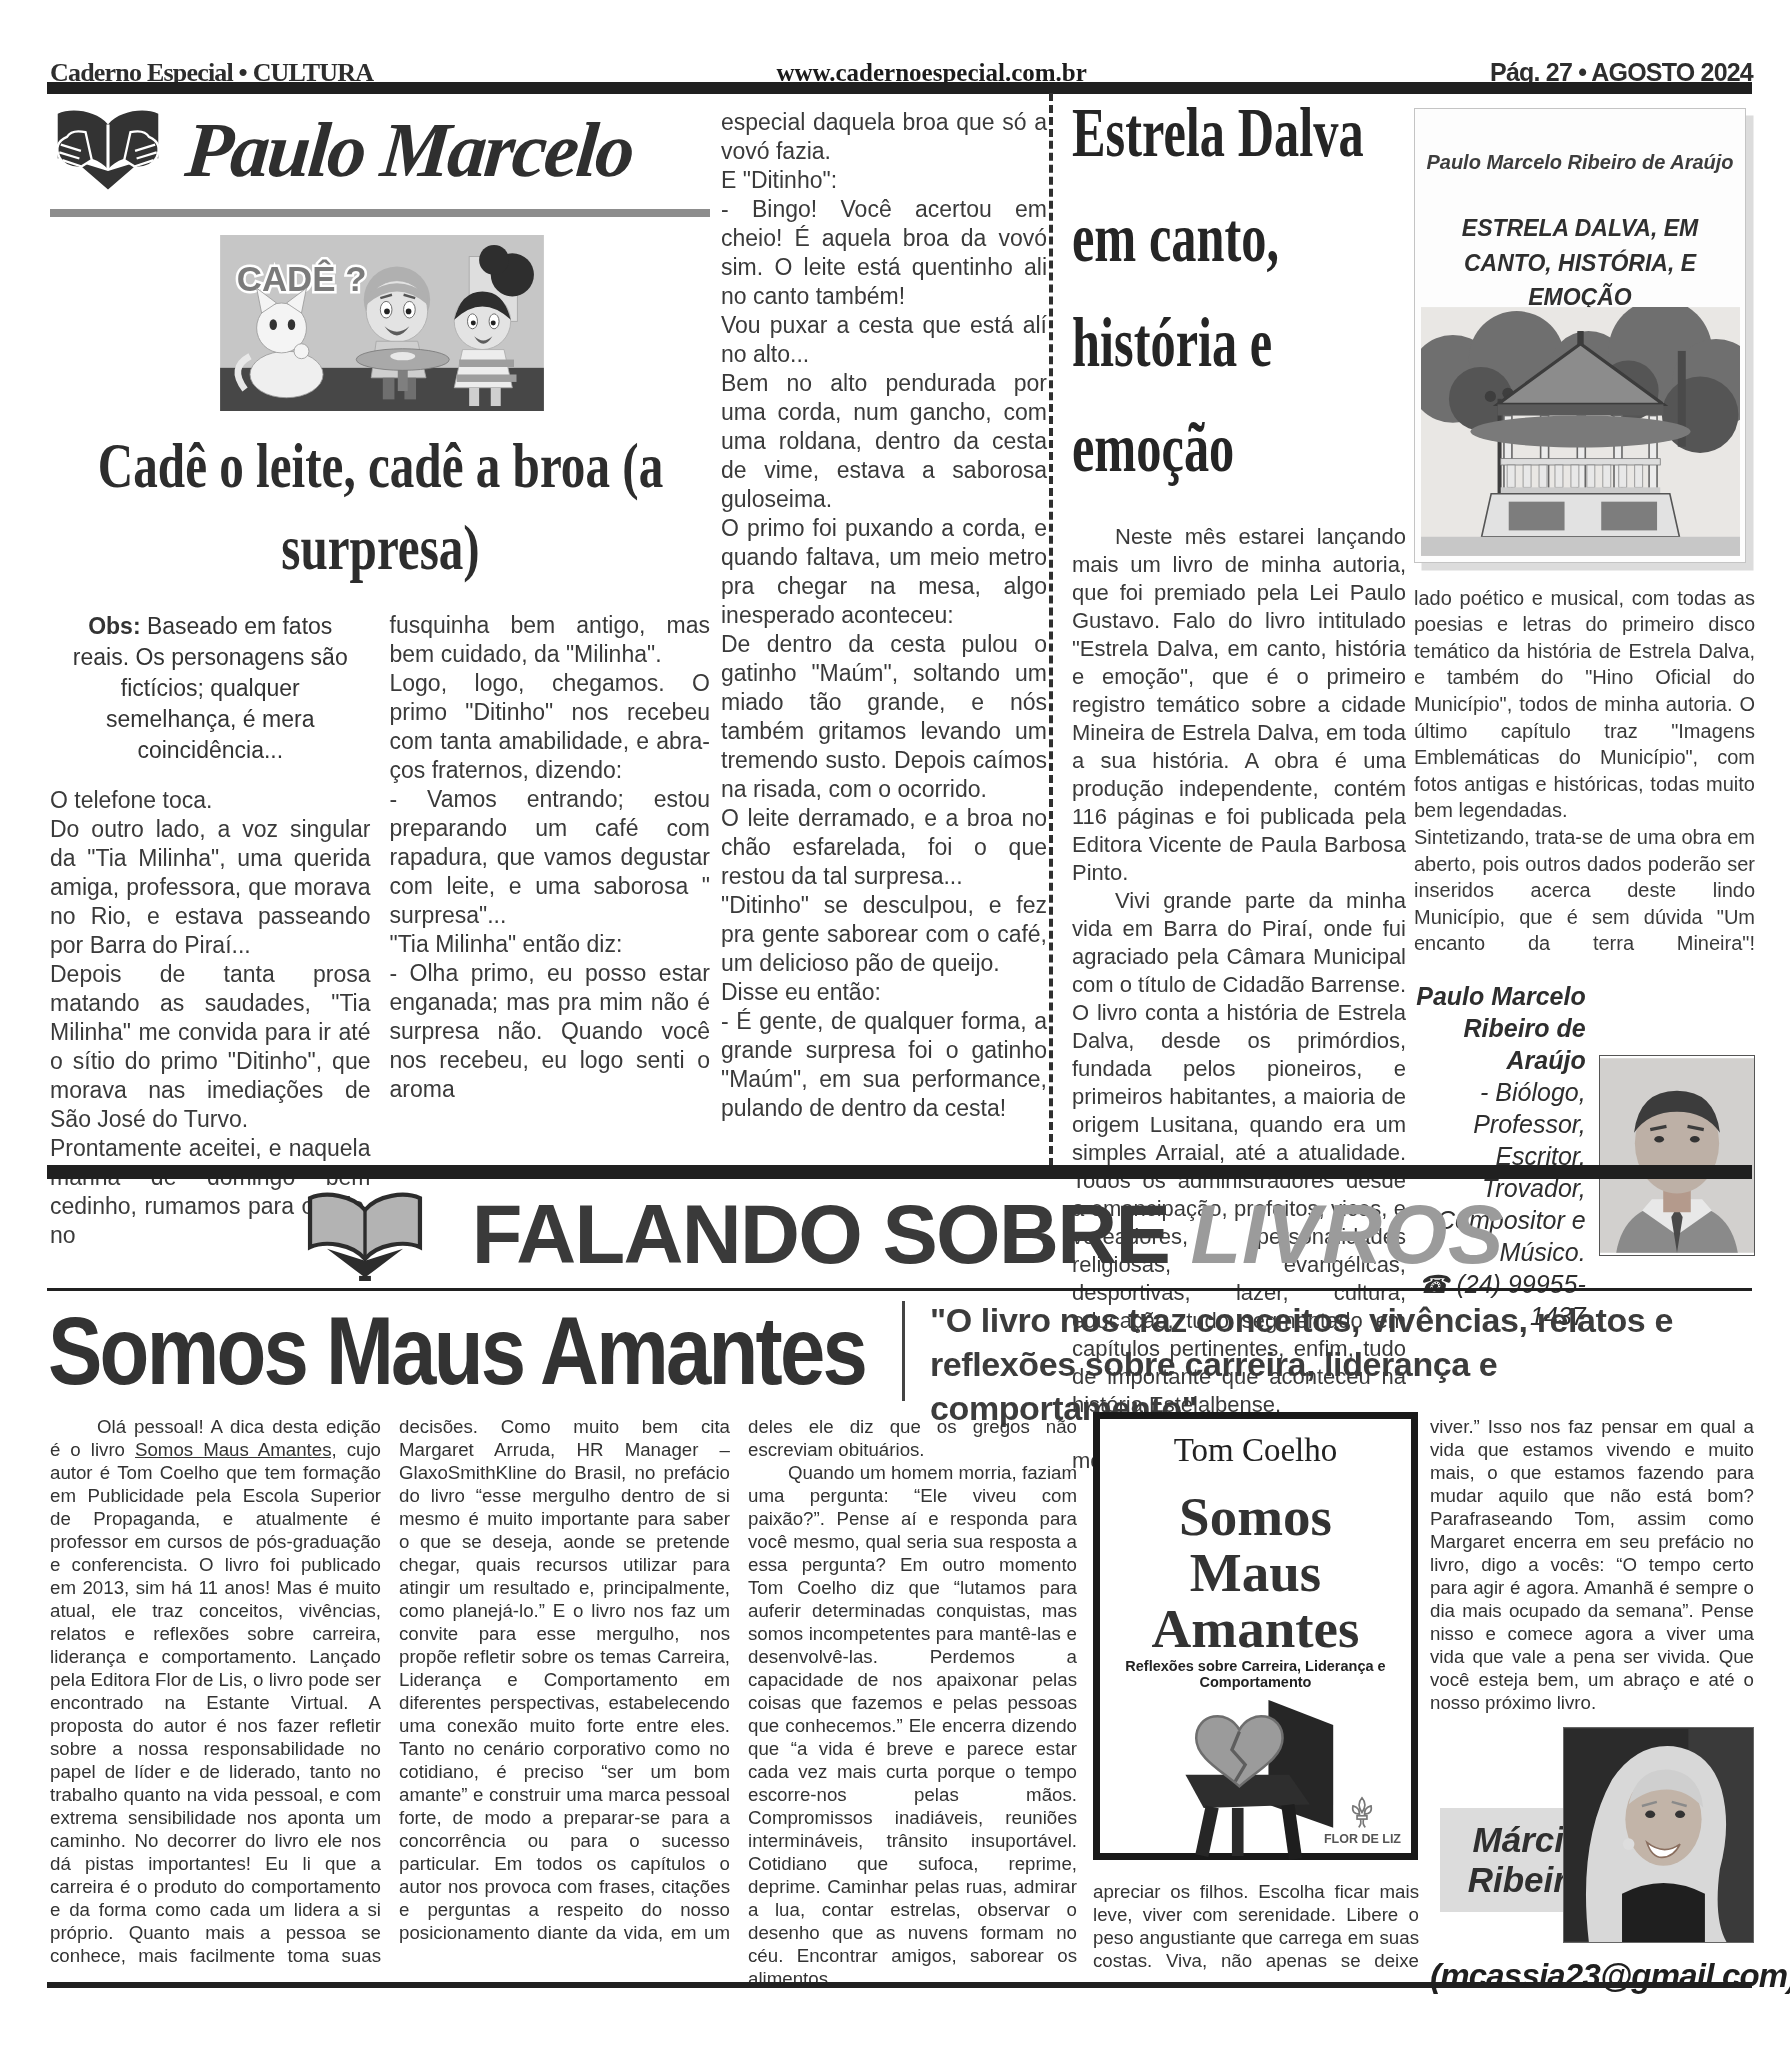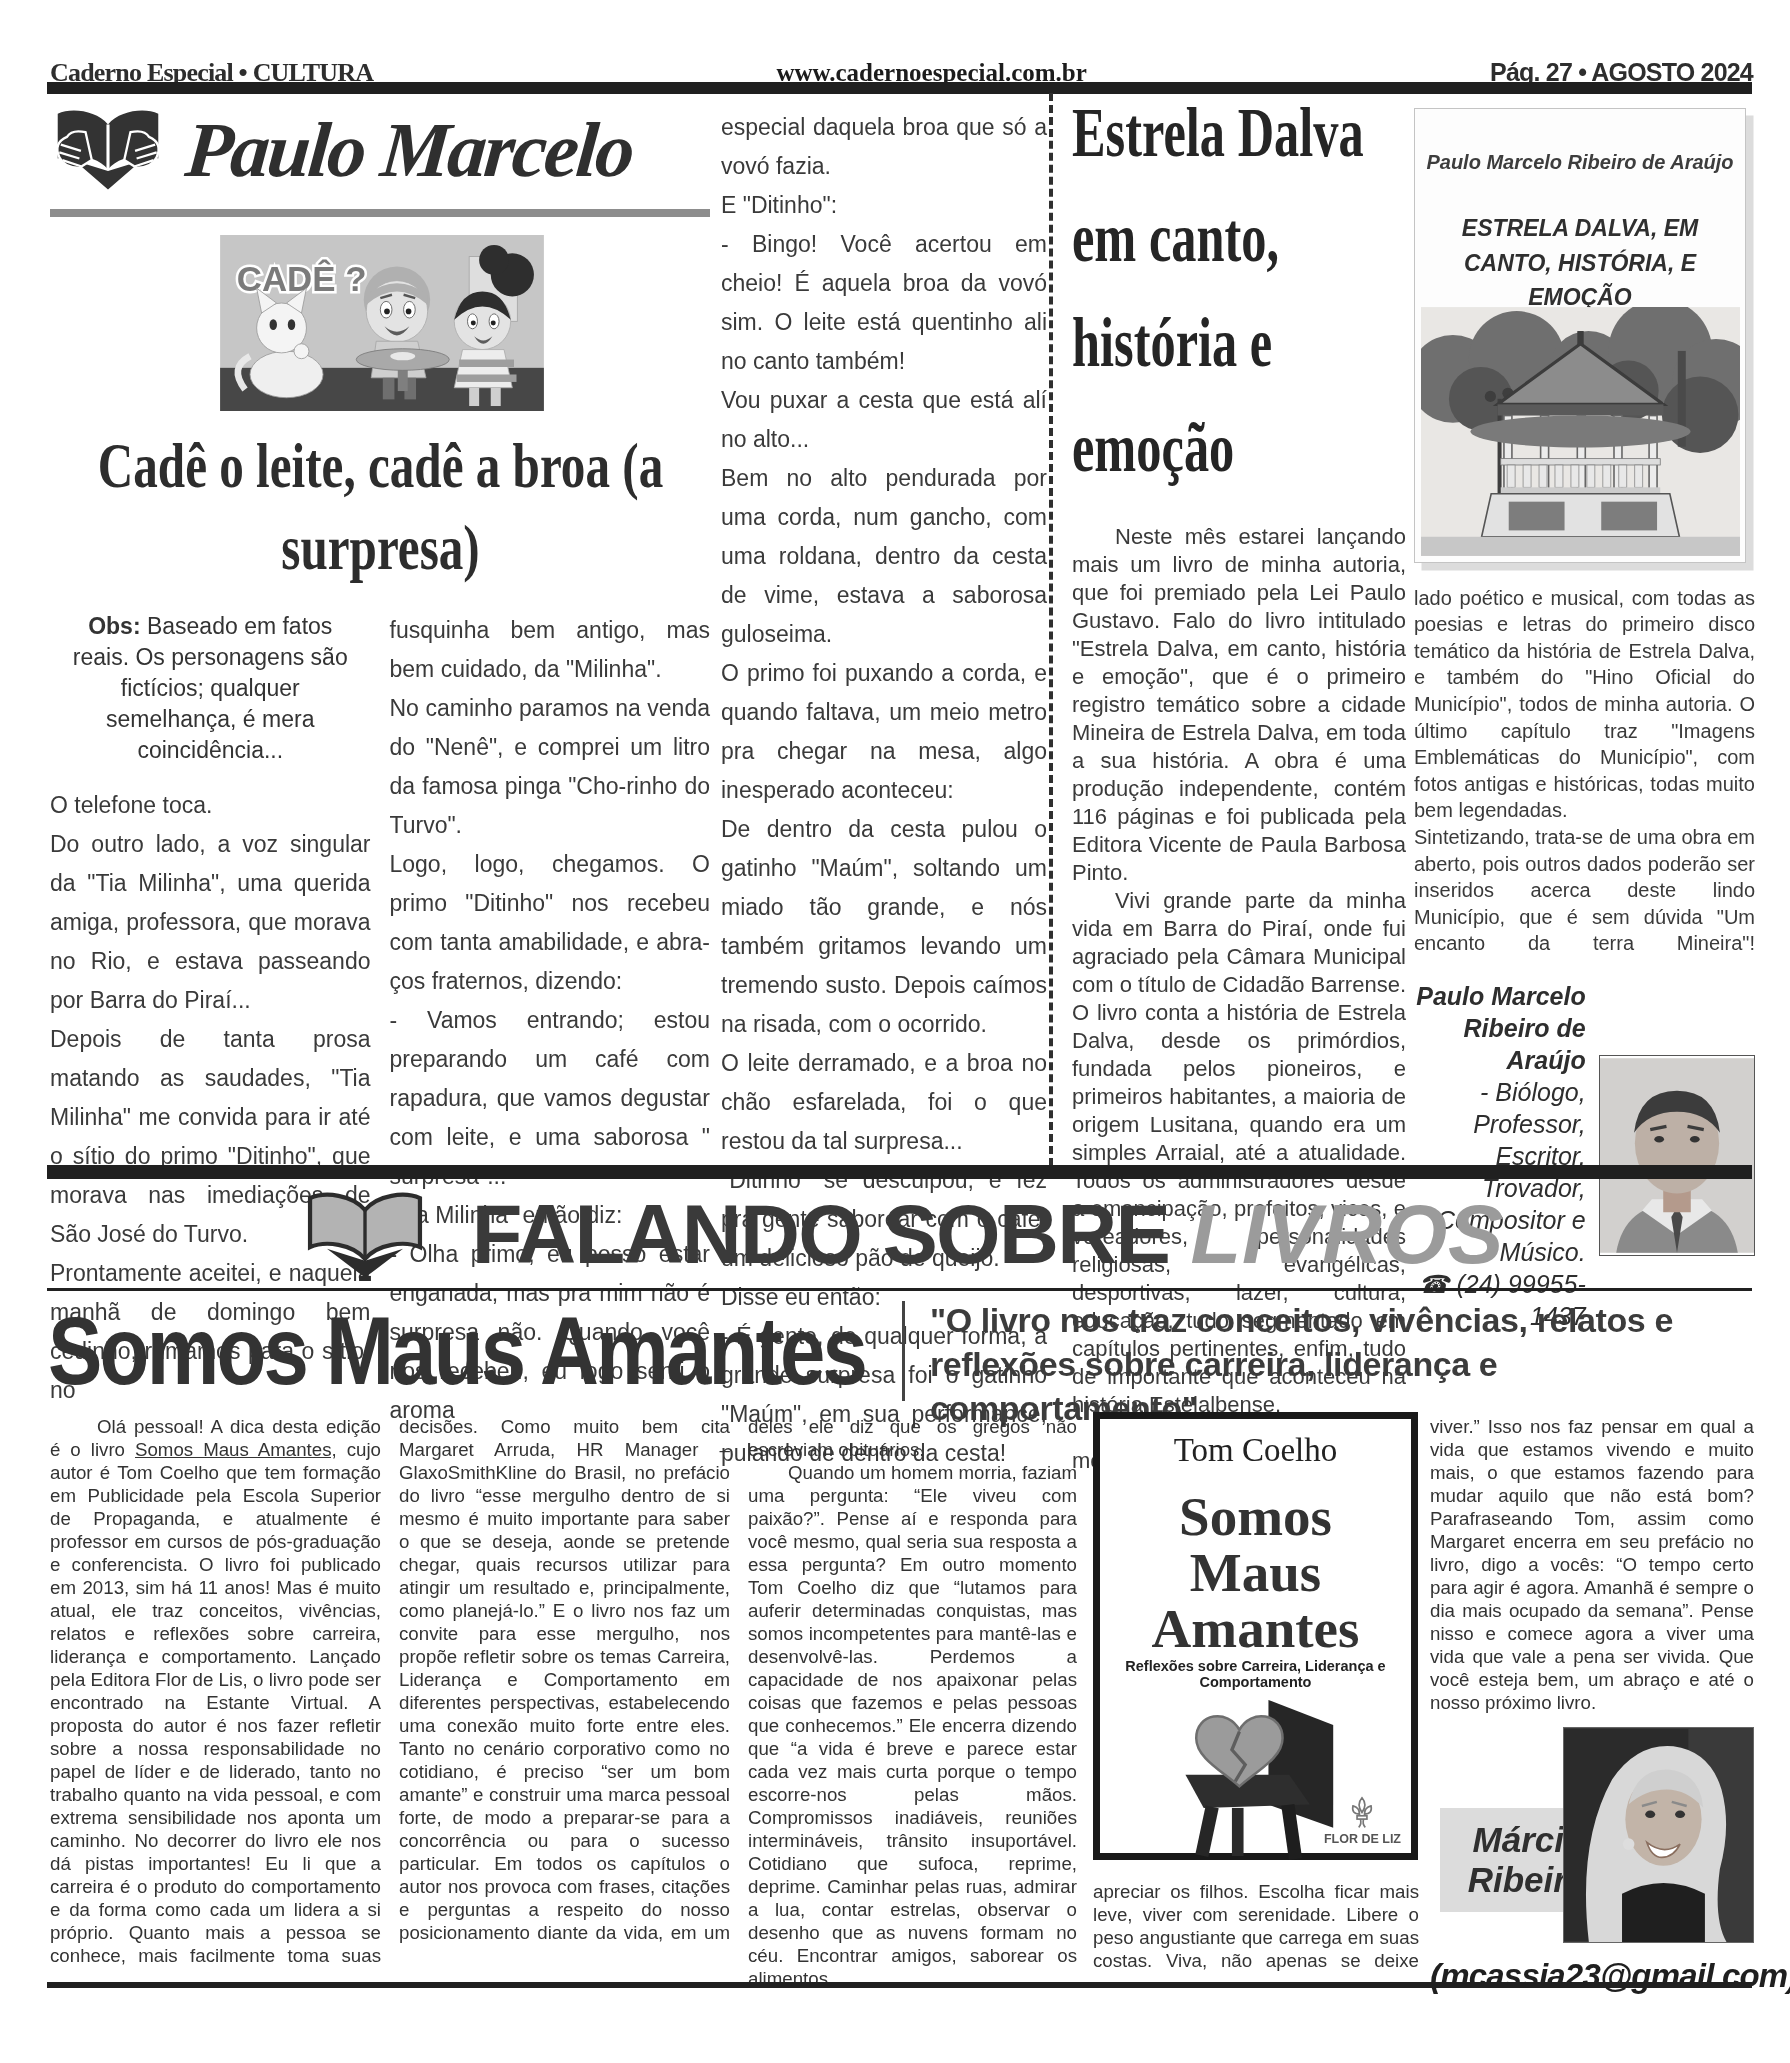--- a/index.html
+++ b/index.html
@@ -12,21 +12,21 @@
   .mh-center{font-family:"Liberation Serif",serif;font-weight:bold;font-size:25px;color:#1c1c1c;
              text-decoration:underline;}
   .mh-right{font-weight:bold;font-size:25px;letter-spacing:-0.8px;}
   .rule{position:absolute;left:47px;width:1705px;background:#202020;}
   .top-rule{top:82px;height:11.6px;}
   .mid-rule{top:1165px;height:14px;}
   .thin-rule{top:1288px;height:3.3px;}
   .bottom-rule{top:1982px;height:5.8px;}
   
   .para{margin:0;text-align:justify;}
-  .size-a .para{font-size:23px;line-height:39px;color:#3a3a3a;}
+  .size-a .para{font-size:23px;line-height:29px;color:#3a3a3a;}
   .size-b .para{font-size:22px;line-height:28px;color:#3a3a3a;}
   .size-c .para{font-size:20px;line-height:26.6px;color:#3a3a3a;}
   .size-d .para{font-size:18.7px;line-height:23px;color:#333;}
   .indent .para{text-indent:43px;}
   .jl .para:last-child{text-align-last:justify;}
   .ul{text-decoration:underline;}
   
   .pm-left{position:absolute;left:50px;top:101px;width:660px;}
   .pm-logo{display:flex;align-items:center;gap:20px;}
   .pm-script{font-family:"Liberation Serif",serif;font-style:italic;font-weight:bold;
@@ -181,21 +181,20 @@
         <p class="obs"><b>Obs:</b><span> Baseado em fatos reais. Os personagens são fictícios; qualquer semelhança, é mera coincidência...</span></p>
         <div>
             <p class="para">O telefone toca.</p>
             <p class="para">Do outro lado, a voz singular da "Tia Milinha", uma querida amiga, professora, que morava no Rio, e estava passeando por Barra do Piraí...</p>
             <p class="para">Depois de tanta prosa matando as saudades, "Tia Milinha" me convida para ir até o sítio do primo "Ditinho", que morava nas imediações de São José do Turvo.</p>
             <p class="para">Prontamente aceitei, e naquela manhã de domingo bem cedinho, rumamos para o sítio, no</p>
           </div>
       </div>
       <div class="tcol size-a jl">
           <p class="para">fusquinha bem antigo, mas bem cuidado, da "Milinha".</p>
-          <p class="para">No caminho paramos na venda do "Nenê", e comprei um litro da famosa pinga "Cho-rinho do Turvo".</p>
           <p class="para">Logo, logo, chegamos. O primo "Ditinho" nos recebeu com tanta amabilidade, e abra-ços fraternos, dizendo:</p>
           <p class="para">- Vamos entrando; estou preparando um café com rapadura, que vamos degustar com leite, e uma saborosa " surpresa"...</p>
           <p class="para">"Tia Milinha" então diz:</p>
           <p class="para">- Olha primo, eu posso estar enganada; mas pra mim não é surpresa não. Quando você nos recebeu, eu logo senti o aroma</p>
         </div>
     </div>
   </div>
 
   <div class="col3 size-a">
       <p class="para">especial daquela broa que só a vovó fazia.</p>

